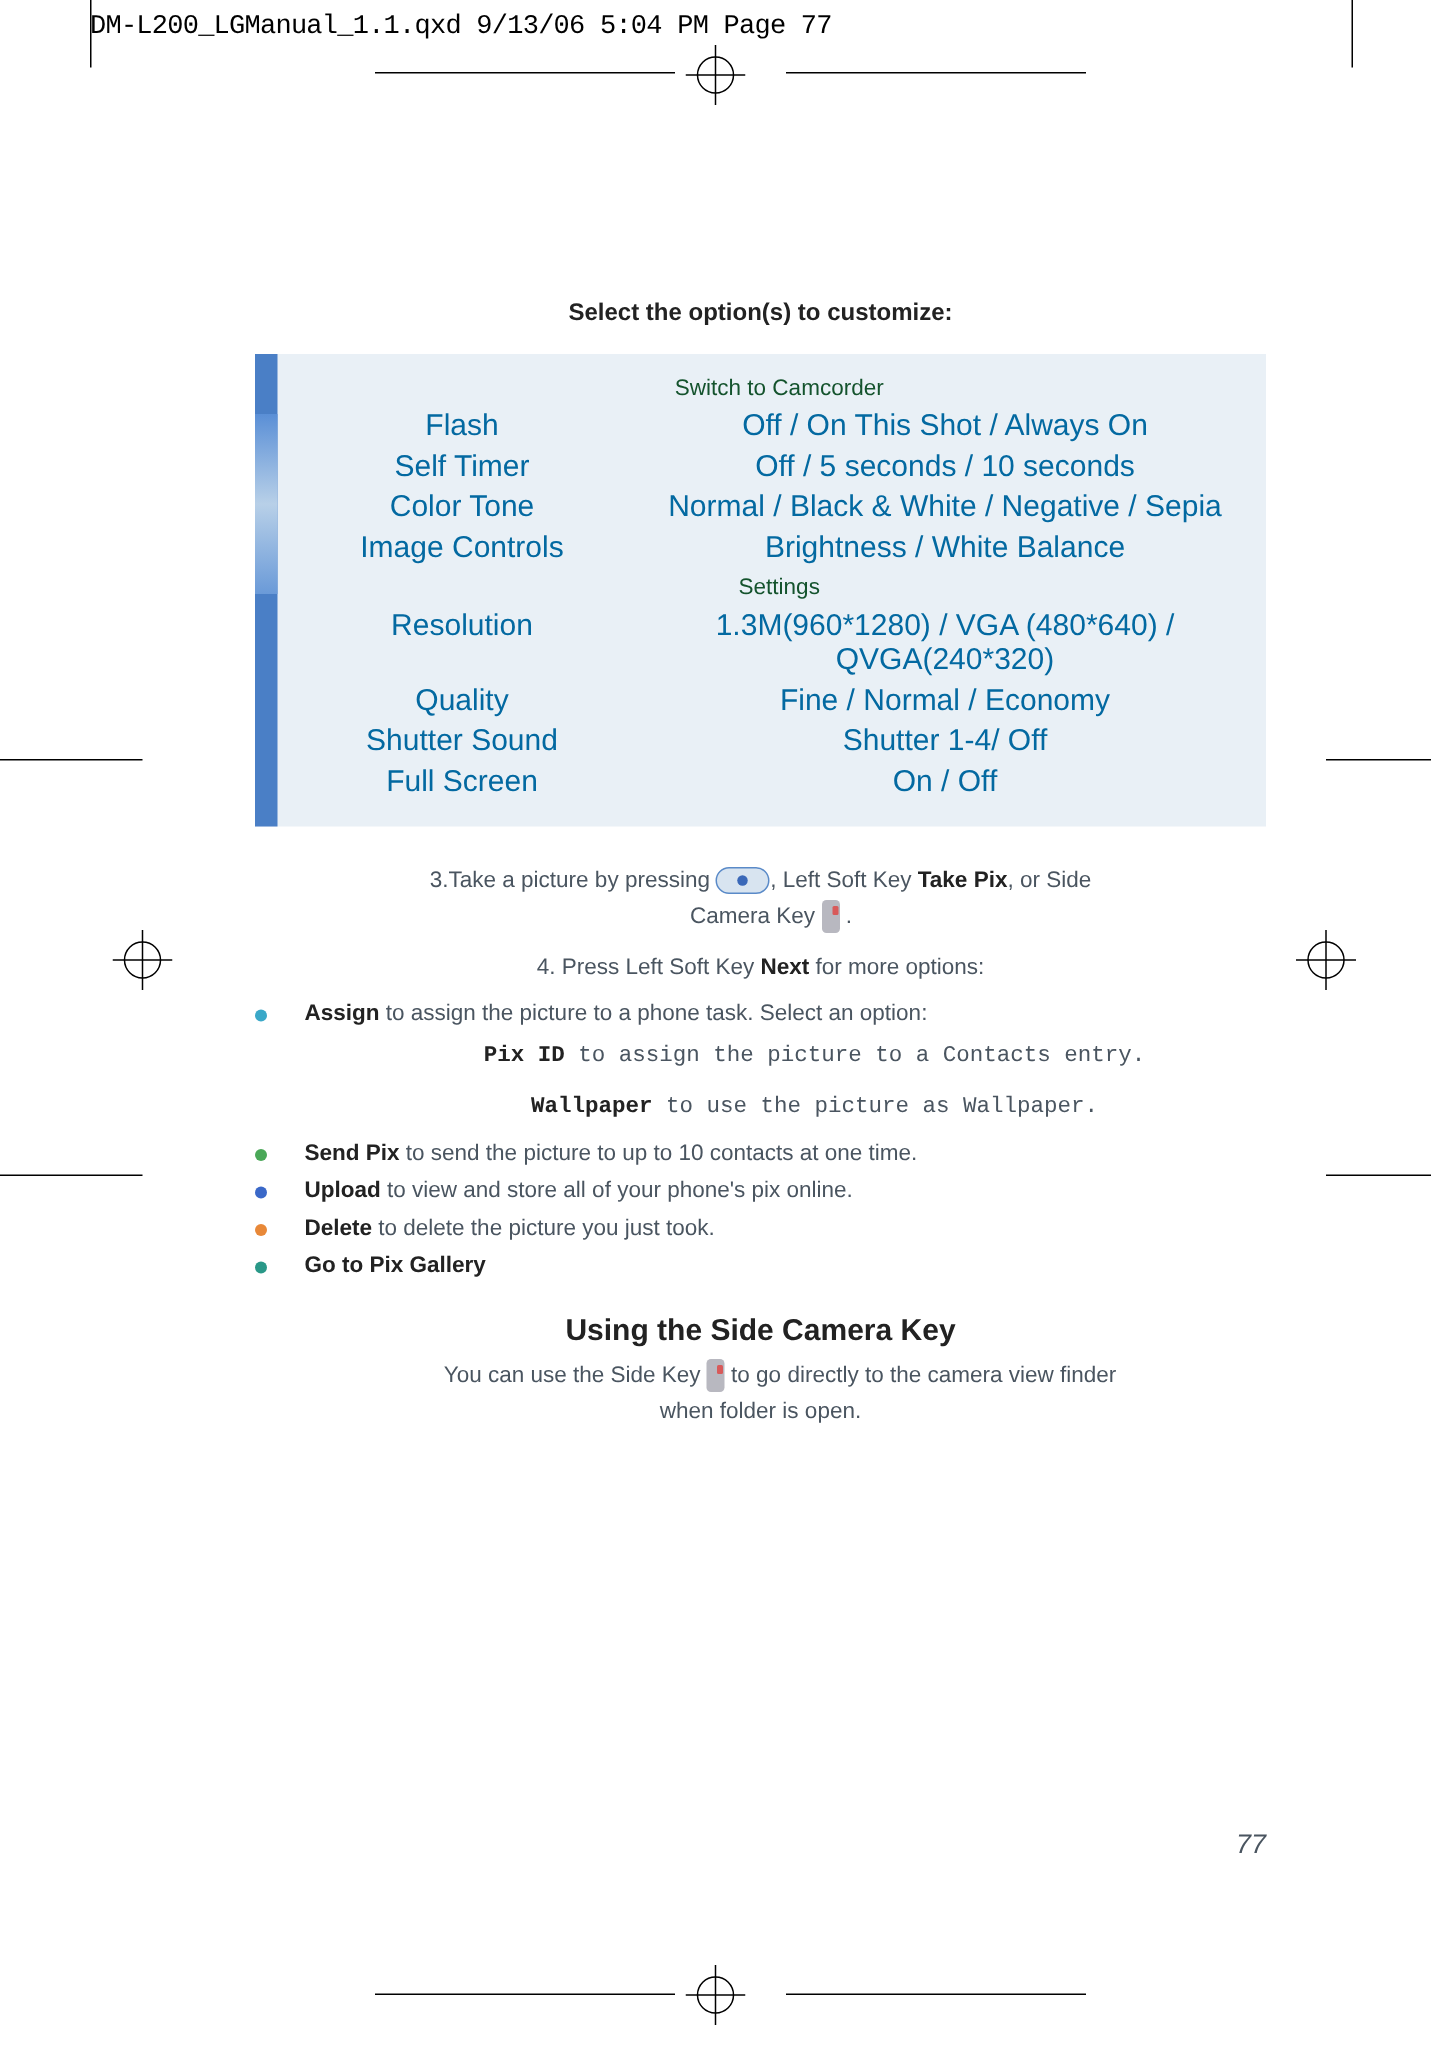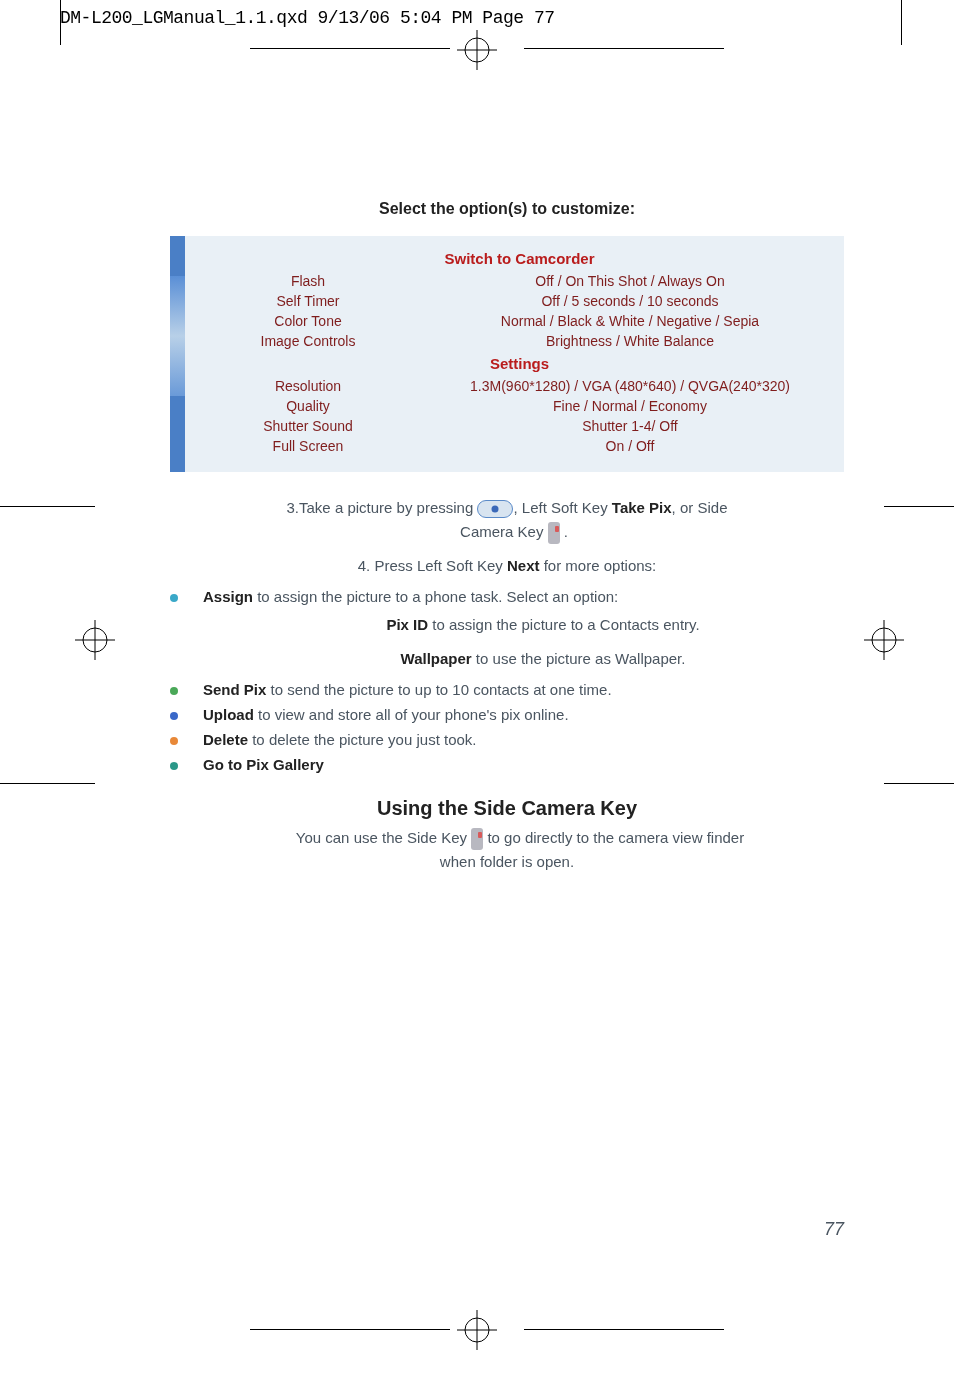--- a/index.html
+++ b/index.html
@@ -75,43 +75,43 @@
   .options-box::before {
     content: "";
     position: absolute;
     left: -15px;
     top: 40px;
     width: 15px;
     height: 120px;
     background: linear-gradient(180deg, #5a8fd6, #b8d0e8, #6a9ad8);
   }
   .box-subtitle {
-    font-weight: bold;
-    color: #b91c1c;
+    font-weight: normal;
+    color: #14532d;
     font-size: 15px;
     margin-bottom: 6px;
   }
   .box-row {
     display: flex;
     margin-bottom: 4px;
-    font-size: 14px;
-    color: #7f1d1d;
+    font-size: 20px;
+    color: #0369a1;
     gap: 31px;
   }
   .box-label { width: 190px; flex-shrink: 0; }
   .box-value { flex: 1; }
   .body-row, .body-text {
     font-size: 15px;
     color: #4a5560;
     margin-bottom: 10px;
     line-height: 1.6;
   }
   .body-row .bold, .body-text .bold { font-weight: bold; color: #222; }
   .indent-1 { margin-left: 14px; }
-  .indent-2 { margin-left: 72px; }
+  .indent-2 { margin-left: 72px; font-family: Liberation Mono, monospace; }
   .bullet-row {
     display: flex;
     align-items: flex-start;
     margin-bottom: 8px;
     gap: 17px;
   }
   .bullet-dot {
     width: 8px;
     height: 8px;
     border-radius: 50%;

